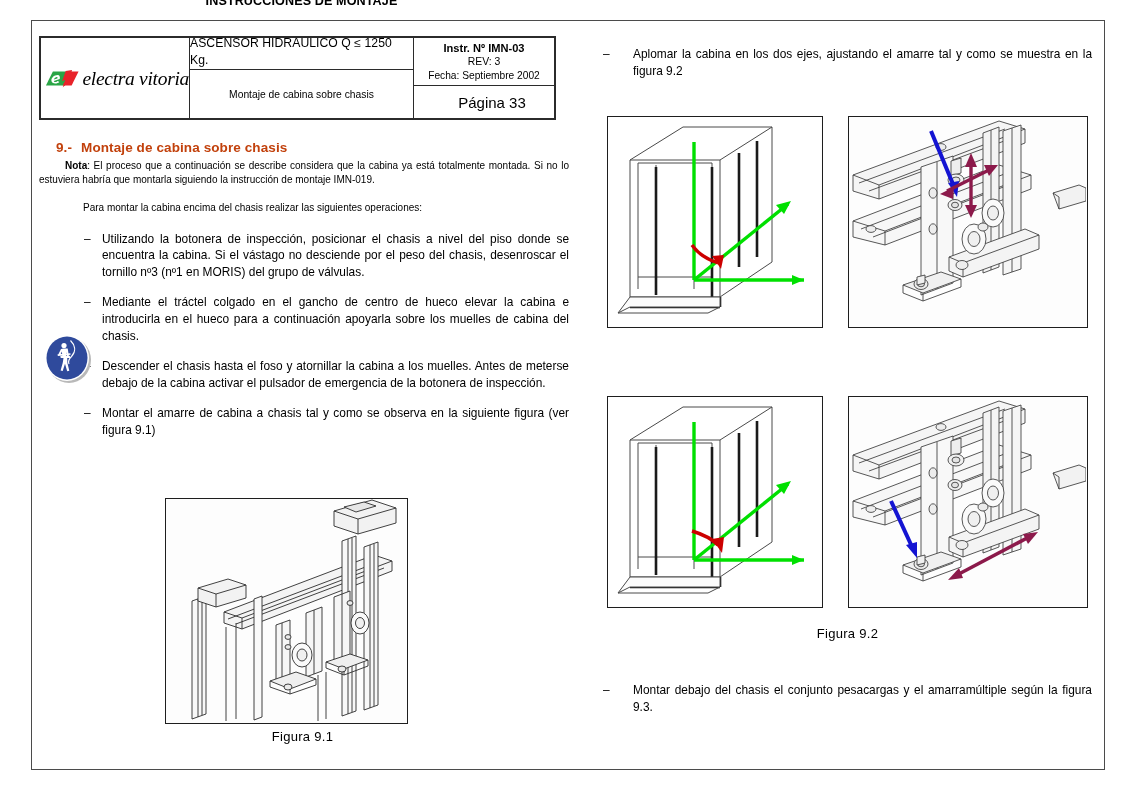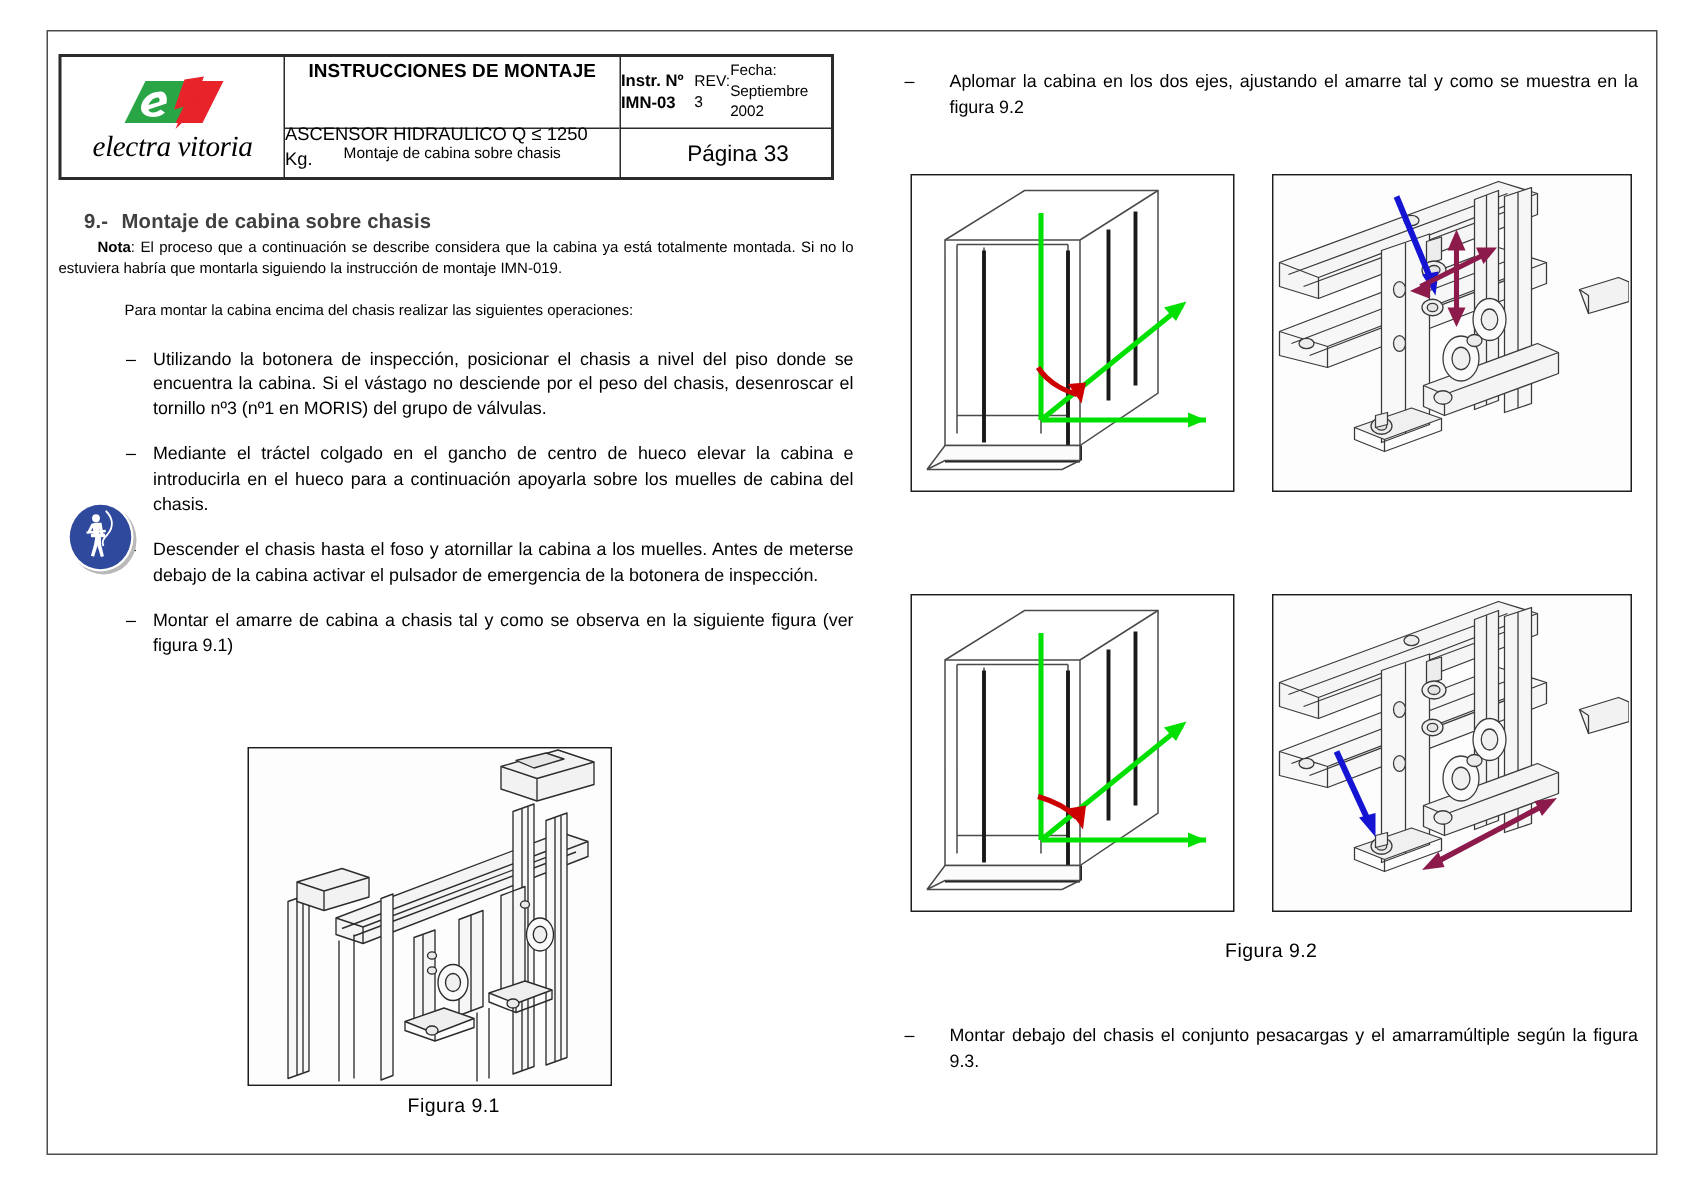--- a/index.html
+++ b/index.html
@@ -27,21 +27,20 @@
     border:2px solid #2b2b2b;
     box-sizing:border-box;
     display:flex;
     background:#fff;
   }
   .hdr-logo-cell{
     width:149px;
     border-right:1.5px solid #2b2b2b;
     box-sizing:border-box;
     display:flex;
-    flex-direction:column;
     align-items:center;
     justify-content:center;
     padding:2px 0 1px 0;
   }
   .logo-mark{width:84px;height:40px;display:block;}
   .logo-word{
     font-family:"Liberation Serif", serif;
     font-style:italic;
     font-weight:400;
     font-size:19.5px;
@@ -50,62 +49,62 @@
     margin-top:0px;
     white-space:nowrap;
   }
   .hdr-mid-cell{
     width:224px;
     border-right:1.5px solid #2b2b2b;
     box-sizing:border-box;
     display:flex;flex-direction:column;
   }
   .hdr-mid-top{
-    height:48px;
+    height:32px;
     border-bottom:1.5px solid #2b2b2b;
     box-sizing:border-box;
     display:flex;flex-direction:column;
-    align-items:center;justify-content:flex-start;
+    align-items:center;justify-content:flex-end;
     padding-top:1px;
   }
   .hdr-title-1{font-size:12.6px;font-weight:bold;line-height:1.35;letter-spacing:0.1px;}
   .hdr-title-2{font-size:12.2px;line-height:1.4;letter-spacing:0.05px;margin-top:25px;}
   .hdr-mid-bot{
     flex:1;display:flex;align-items:center;justify-content:center;
   }
   .hdr-subtitle{font-size:10.3px;}
   .hdr-right-cell{
     flex:1;
     box-sizing:border-box;
     display:flex;flex-direction:column;
   }
   .hdr-right-top{
     height:48px;
     border-bottom:1.5px solid #2b2b2b;
     box-sizing:border-box;
-    display:flex;flex-direction:row;
+    display:flex;flex-direction:column;
     align-items:center;justify-content:center;
     line-height:1.32;
   }
   .hdr-instr{font-size:11.1px;font-weight:bold;}
   .hdr-rev{font-size:10.4px;}
   .hdr-fecha{font-size:10.2px;}
   .hdr-right-bot{
     flex:1;display:flex;align-items:center;justify-content:center;
   }
   .hdr-page{font-size:15px;margin-left:16px;}
 
   
   .left-col{
     position:absolute;
     left:39px;top:140px;
     width:530px;
   }
   .section-title{
-    color:#404040;
+    color:#c2410c;
     font-weight:bold;
     font-size:13.5px;
     margin:0 0 4px 0;
     padding-left:17px;
     letter-spacing:0.1px;
   }
   .section-title .num{margin-right:9px;}
   .body-text{
     font-size:10px;
     line-height:1.42;

